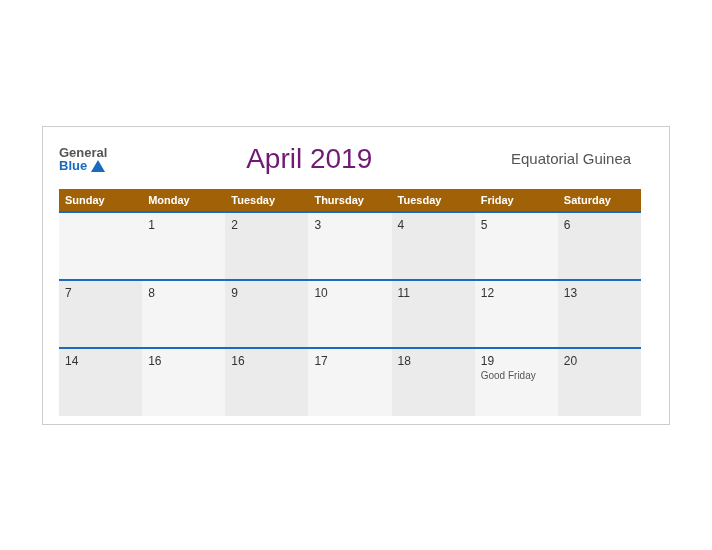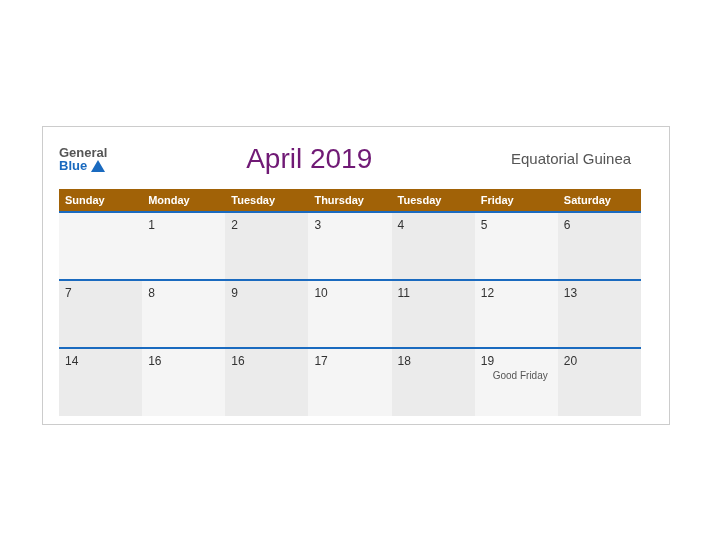--- a/index.html
+++ b/index.html
@@ -95,21 +95,20 @@
     .day-number {
       font-size: 12px;
       color: #333;
       display: block;
     }
     .day-event {
       font-size: 10px;
       color: #555;
       margin-top: 2px;
       display: block;
-      margin-left: 12px;
     }
   </style>
 </head>
 <body>
 
 <div class="calendar-container">
   <div class="calendar-header">
     <div class="logo">
       <span class="logo-general">General</span>
       <span class="logo-blue">

